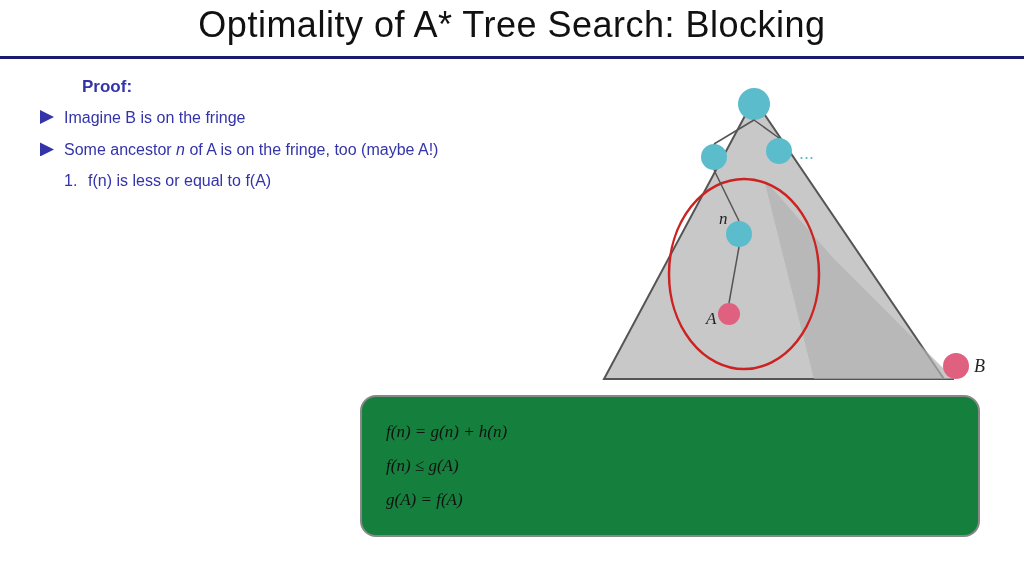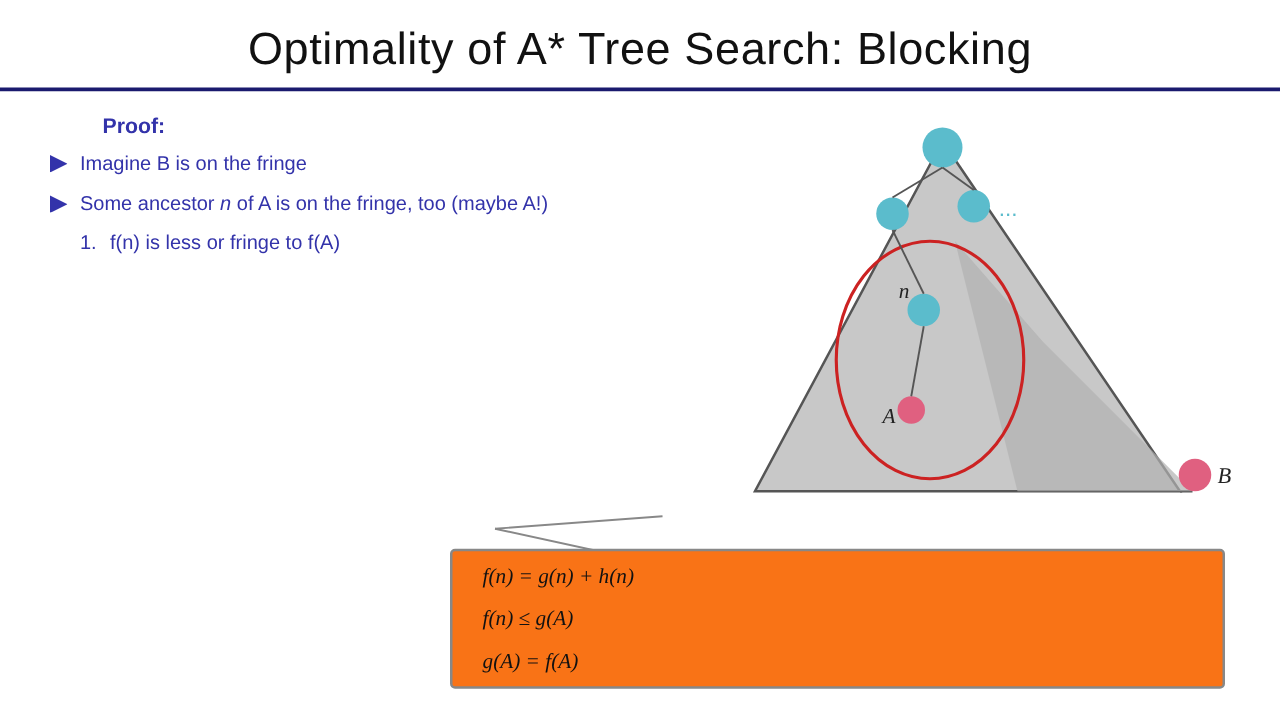--- a/index.html
+++ b/index.html
@@ -8,21 +8,21 @@
       height: 576px;
       background: #fff;
       font-family: 'Segoe UI', Arial, sans-serif;
       overflow: hidden;
       position: relative;
     }
 
     
     #header {
       text-align: center;
-      padding: 18px 20px 10px;
+      padding: 4px 20px 10px;
       border-bottom: 3px solid #1a1a6e;
     }
     #header h1 {
       font-size: 36px;
       font-weight: 400;
       color: #111;
       letter-spacing: 0.5px;
     }
 
     
@@ -101,24 +101,24 @@
       width: 480px;
       height: 340px;
     }
 
     
     #equation-box {
       position: absolute;
       bottom: 8px;
       left: 360px;
       width: 620px;
-      background: #f97316;
+      background: #15803d;
       border: 2px solid #888;
-      border-radius: 4px;
-      padding: 3px 24px;
+      border-radius: 16px;
+      padding: 18px 24px;
       display: flex;
       gap: 30px;
       align-items: center;
     }
     #equations {
       font-size: 17px;
       line-height: 2;
       color: #111;
       font-family: 'Times New Roman', serif;
       font-style: italic;
@@ -168,21 +168,21 @@
         <span class="bullet-text">
           Some ancestor <em>n</em> of A is on the fringe, too (maybe A!)
         </span>
       </li>
 
     </ul>
 
     <ul class="sub-list">
       <li>
         <span class="num">1.</span>
-        <span class="sub-text">f(n) is less or fringe to f(A)</span>
+        <span class="sub-text">f(n) is less or equal to f(A)</span>
       </li>
     </ul>
   </div>
 
   <div id="diagram">
     <svg width="480" height="340" viewBox="0 0 480 340">
 
       <polygon points="230,30 80,310 420,310" fill="#c8c8c8" stroke="#555" stroke-width="2"></polygon>
 
       <line x1="420" y1="310" x2="430" y2="310" stroke="#555" stroke-width="2"></line>

